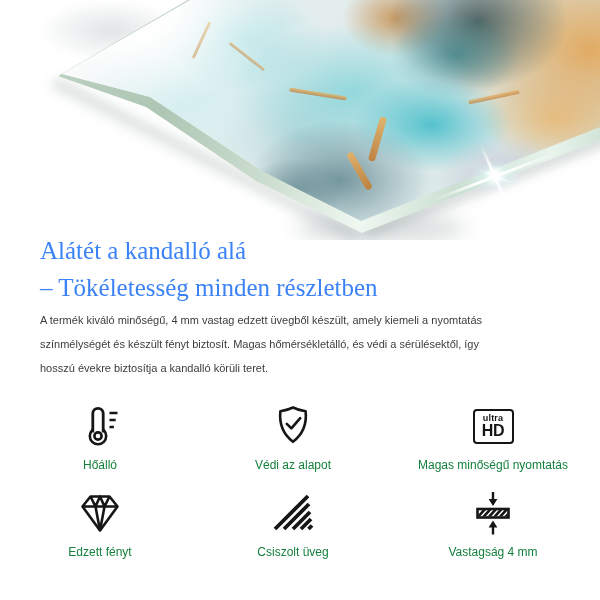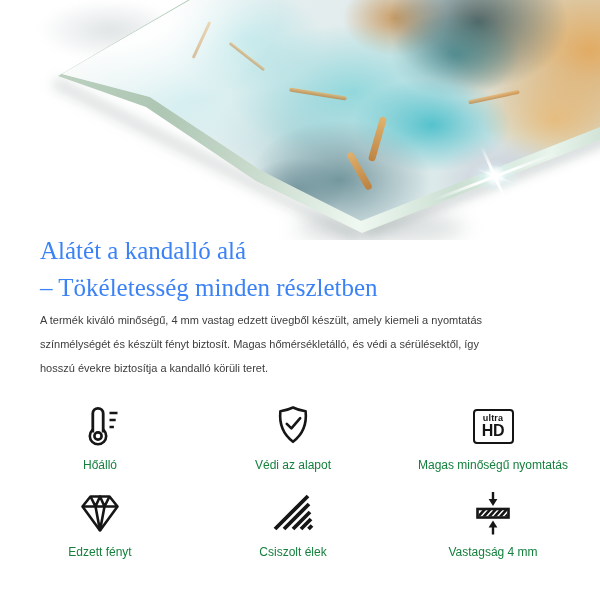--- a/index.html
+++ b/index.html
@@ -160,21 +160,21 @@
       </div>
       <div class="f-label">Edzett fényt</div>
     </div>
 
     <div class="feature">
       <div class="icon-wrap">
         <svg width="46" height="46" viewBox="0 0 46 46">
           <path d="M5 39 L38 6 M14 39 L39 14 M23 39 L40 22 M31 39 L41 29 M38.5 39 L42 35.5" stroke="#161616" stroke-width="3.8" fill="none"></path>
         </svg>
       </div>
-      <div class="f-label">Csiszolt élek</div>
+      <div class="f-label">Csiszolt üveg</div>
     </div>
 
     <div class="feature">
       <div class="icon-wrap">
         <svg width="46" height="46" viewBox="0 0 46 46">
           <defs>
               <clipPath id="hatchclip">
                 <rect x="8.5" y="20" width="29" height="6.5"></rect>
               </clipPath>
             </defs>

